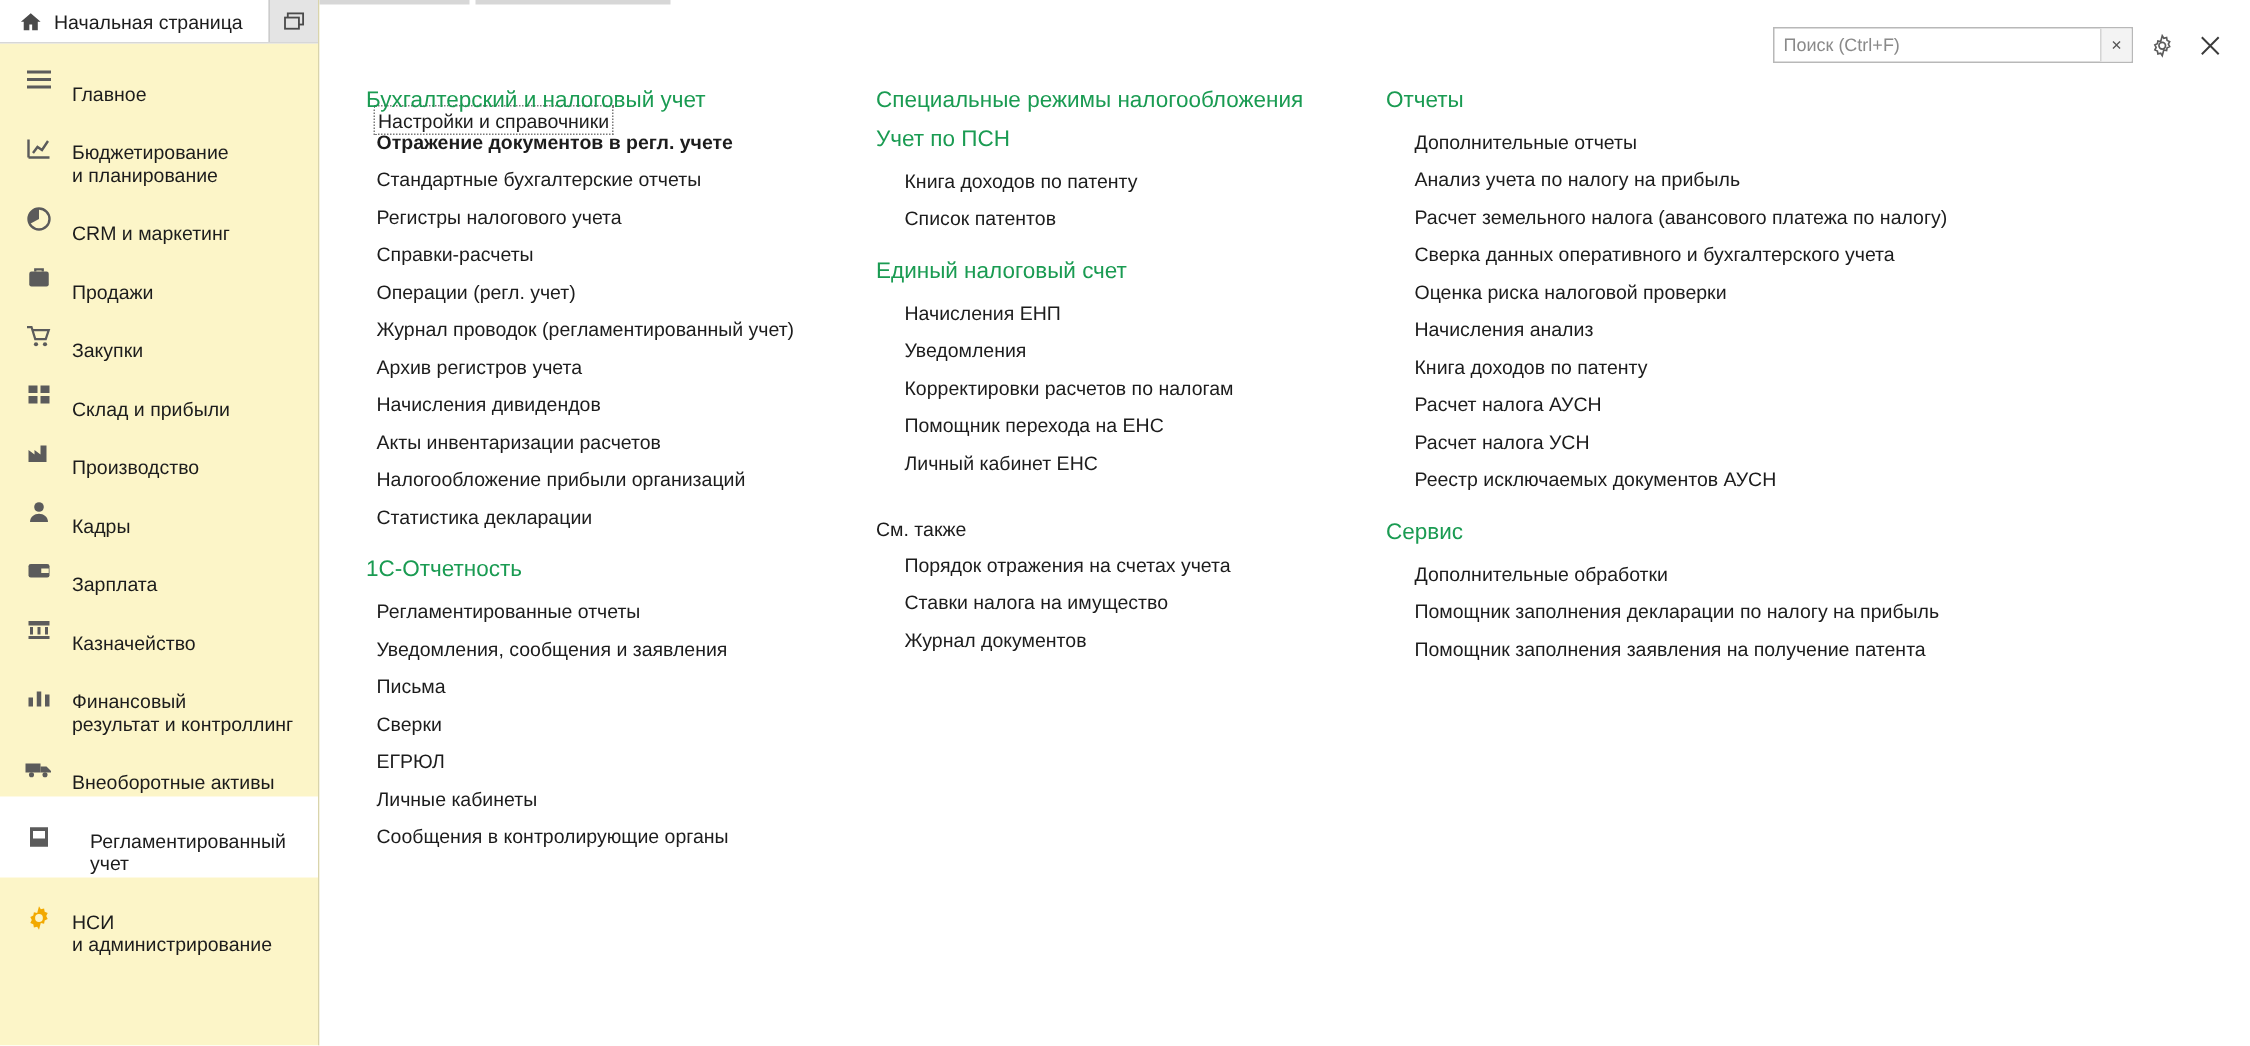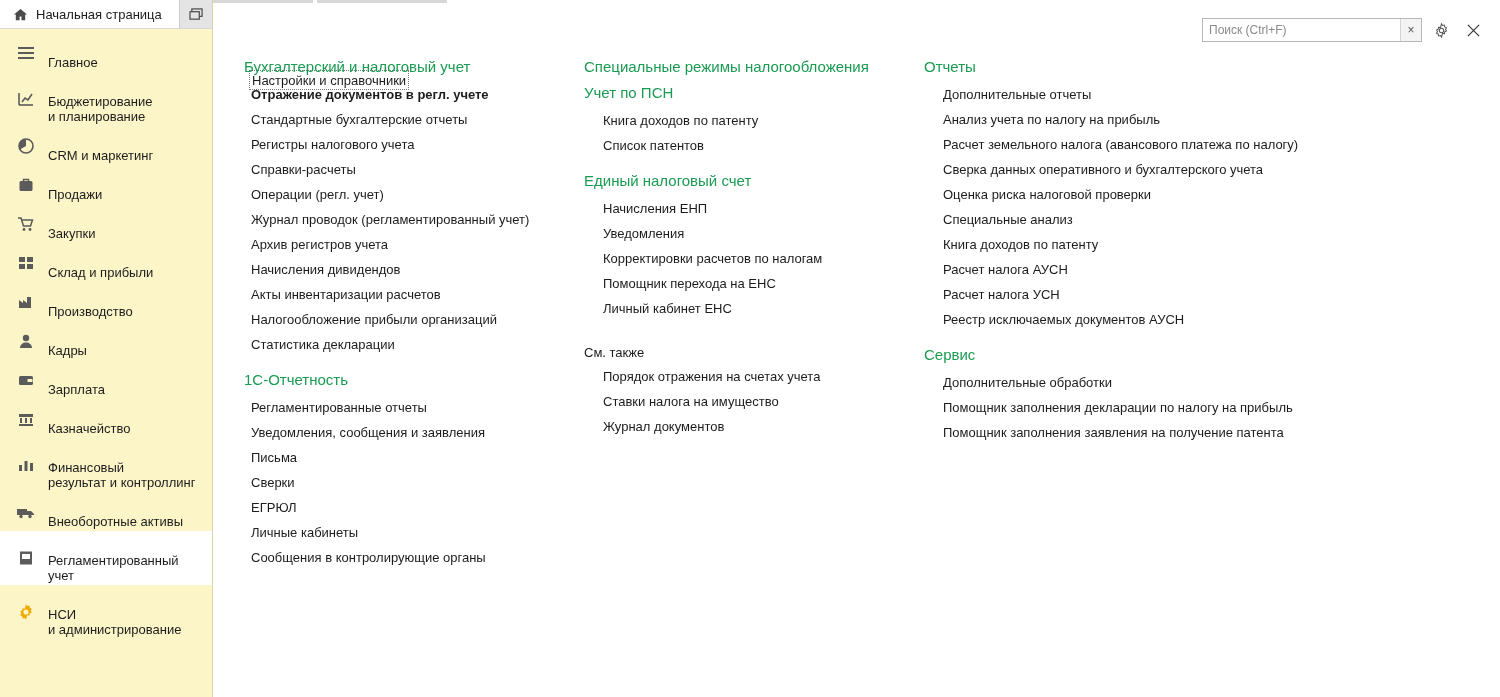--- a/index.html
+++ b/index.html
@@ -74,20 +74,21 @@
   .nav-item {
     display: flex;
     align-items: center;
     min-height: 35px;
     padding: 2px 8px 2px 16px;
     cursor: default;
     box-sizing: border-box;
   }
   .nav-item.selected {
     background: #ffffff;
+    gap: 12px;
   }
   .nav-icon {
     width: 20px;
     height: 20px;
     flex: 0 0 20px;
     margin-right: 12px;
     display: inline-flex;
     align-items: center;
     justify-content: center;
     color: #5b5b5b;
@@ -122,21 +123,21 @@
 
   .toolbar {
     position: absolute;
     top: 18px;
     right: 14px;
     display: flex;
     align-items: center;
     height: 24px;
   }
   .search-box {
-    width: 220px;
+    width: 240px;
     height: 24px;
     border: 1px solid #b8b8b8;
     background: #ffffff;
     display: flex;
     align-items: center;
     box-sizing: border-box;
   }
   .search-box input {
     border: 0;
     outline: 0;
@@ -484,21 +485,21 @@
       </div>
 
       <div class="col col3">
         <div class="group">
           <div class="group-title first">Отчеты</div>
           <div class="link">Дополнительные отчеты</div>
           <div class="link">Анализ учета по налогу на прибыль</div>
           <div class="link">Расчет земельного налога (авансового платежа по налогу)</div>
           <div class="link">Сверка данных оперативного и бухгалтерского учета</div>
           <div class="link">Оценка риска налоговой проверки</div>
-          <div class="link">Специальные анализ</div>
+          <div class="link">Начисления анализ</div>
           <div class="link">Книга доходов по патенту</div>
           <div class="link">Расчет налога АУСН</div>
           <div class="link">Расчет налога УСН</div>
           <div class="link">Реестр исключаемых документов АУСН</div>
         </div>
         <div class="group">
           <div class="group-title">Сервис</div>
           <div class="link">Дополнительные обработки</div>
           <div class="link">Помощник заполнения декларации по налогу на прибыль</div>
           <div class="link">Помощник заполнения заявления на получение патента</div>

